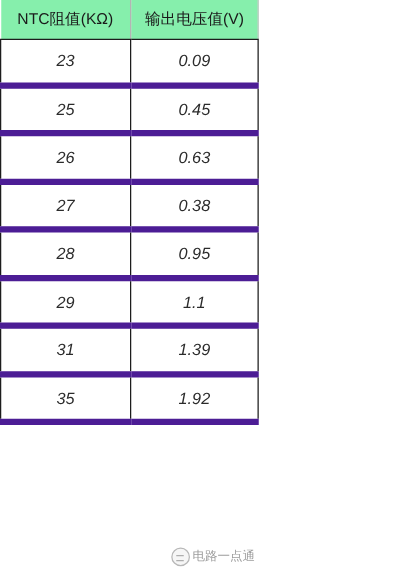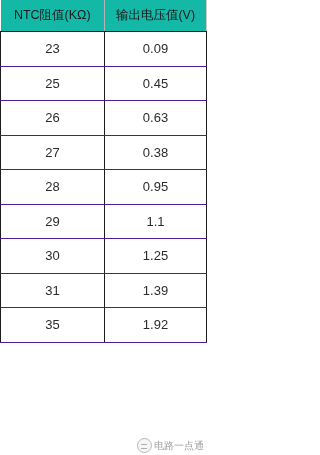--- a/index.html
+++ b/index.html
@@ -29,21 +29,21 @@
     border-collapse: collapse;
     table-layout: fixed;
     margin: 0;
     padding: 0;
   }
 
   table.ntc-table col.col-res { width: 104px; }
   table.ntc-table col.col-volt { width: 102px; }
 
   thead tr.header-row {
-    background: #14b8a6;
+    background: #86efac;
   }
 
   thead th {
     height: 31px;
     padding: 0;
     margin: 0;
     font-weight: normal;
     font-size: 12.5px;
     line-height: 31px;
     color: #1a1a1a;
@@ -65,22 +65,23 @@
 
   tbody td {
     height: 33.5px;
     padding: 0;
     margin: 0;
     font-size: 13px;
     line-height: 33.5px;
     color: #2b2b2b;
     text-align: center;
     vertical-align: middle;
-    border-bottom: 1px solid #4c1d95;
+    border-bottom: 5px solid #4c1d95;
     white-space: nowrap;
+    font-style: italic;
   }
 
   tbody td.cell-res {
     border-right: 1px solid #1c1c1c;
     border-left: 1px solid #1c1c1c;
   }
 
   tbody td.cell-volt {
     border-right: 1px solid #1c1c1c;
     margin-left: 41px;
@@ -160,24 +161,20 @@
         </tr>
         <tr>
           <td class="cell-res">28</td>
           <td class="cell-volt">0.95</td>
         </tr>
         <tr>
           <td class="cell-res">29</td>
           <td class="cell-volt">1.1</td>
         </tr>
         <tr>
-          <td class="cell-res">30</td>
-          <td class="cell-volt">1.25</td>
-        </tr>
-        <tr>
           <td class="cell-res">31</td>
           <td class="cell-volt">1.39</td>
         </tr>
         <tr>
           <td class="cell-res">35</td>
           <td class="cell-volt">1.92</td>
         </tr>
       </tbody>
   </table>
 

